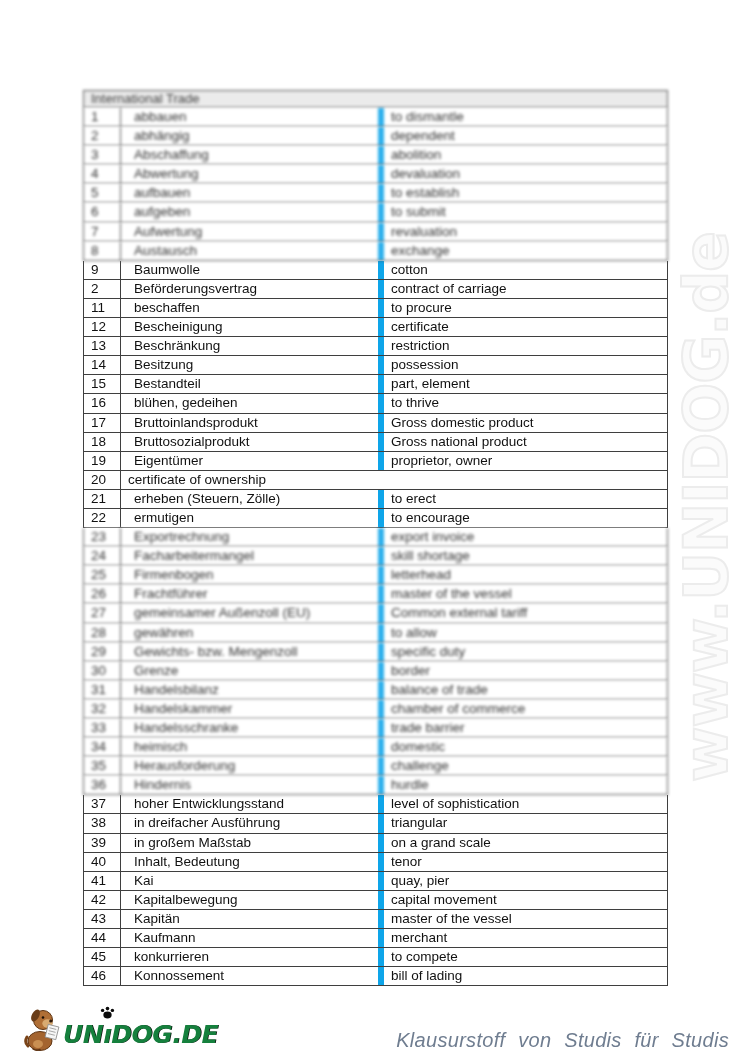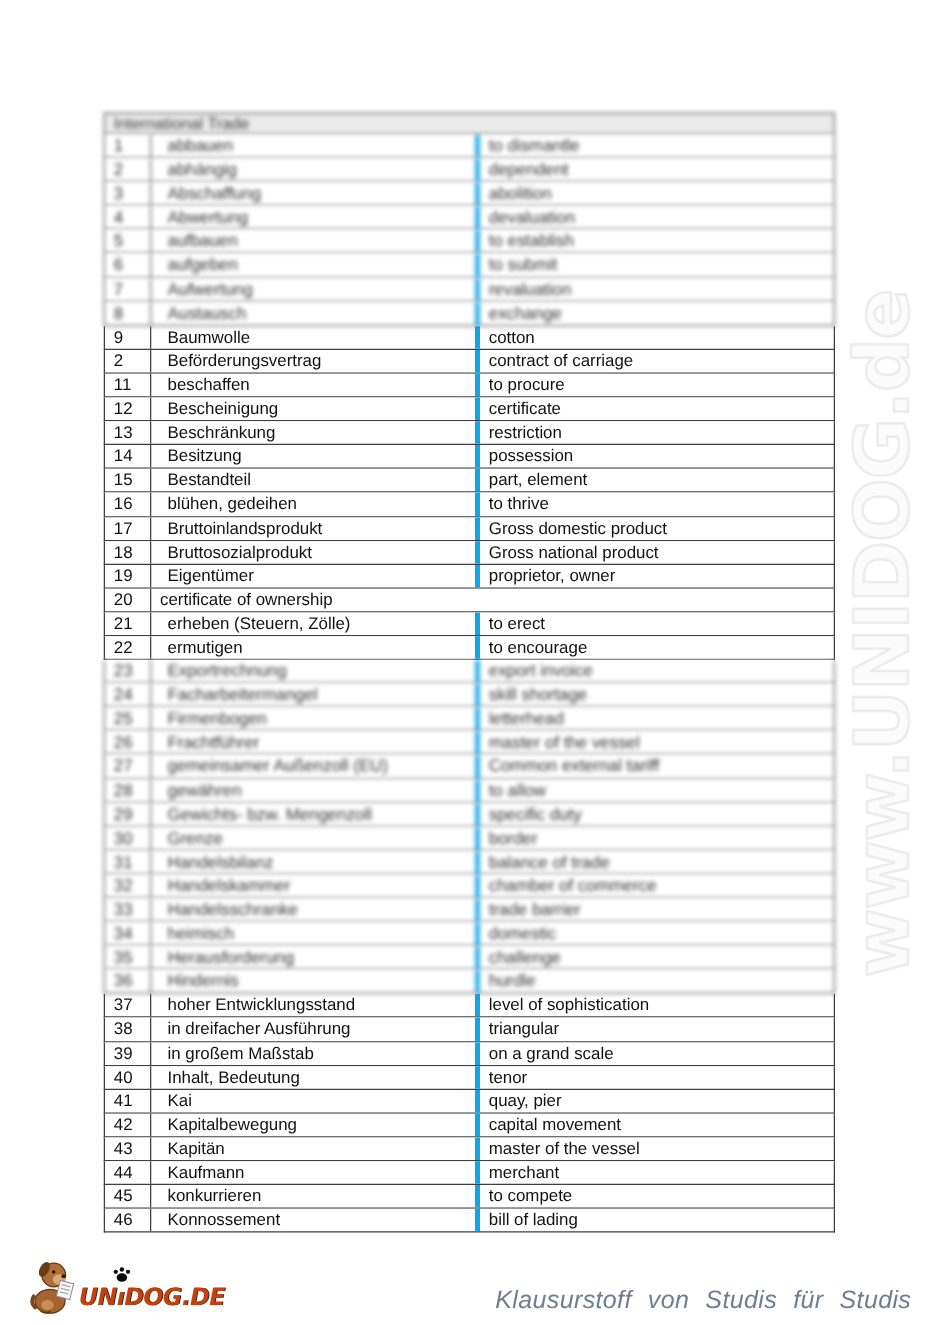--- a/index.html
+++ b/index.html
@@ -58,44 +58,44 @@
     font-size: 13.5px;
     color: #111;
     background: #fff;
   }
   .cell {
     line-height: 17.5px;
     overflow: hidden;
     white-space: nowrap;
   }
   .num { width: 37px; border-right: 1px solid #3f3f3f; padding-left: 7px; }
-  .de  { width: 263px; border-right: 4px solid #0ea5e9; padding-left: 13px; }
+  .de  { width: 263px; border-right: 6px solid #0ea5e9; padding-left: 13px; }
   .en  { flex: 1; padding-left: 7px; }
 
   
   .blurred { filter: blur(1.5px) opacity(0.88); }
 
   
   .logo {
     position: absolute;
     left: 24px; top: 1006px;
     display: flex;
     align-items: flex-end;
   }
   .dog-svg { display: block; }
   .logo-text {
     position: relative;
     margin-left: 3px;
     margin-bottom: 3px;
     font-family: "DejaVu Sans", sans-serif;
     font-weight: bold;
     font-style: italic;
-    font-size: 19px;
+    font-size: 25px;
     letter-spacing: -0.5px;
-    color: #c2410c;
+    color: #15803d;
     text-shadow: 0.6px 0 0 #0b0b0b;
     white-space: nowrap;
   }
   .i-wrap { position: relative; display: inline-block; }
   .paw-svg {
     position: absolute;
     left: -3px; top: -14px;
   }
 
   

